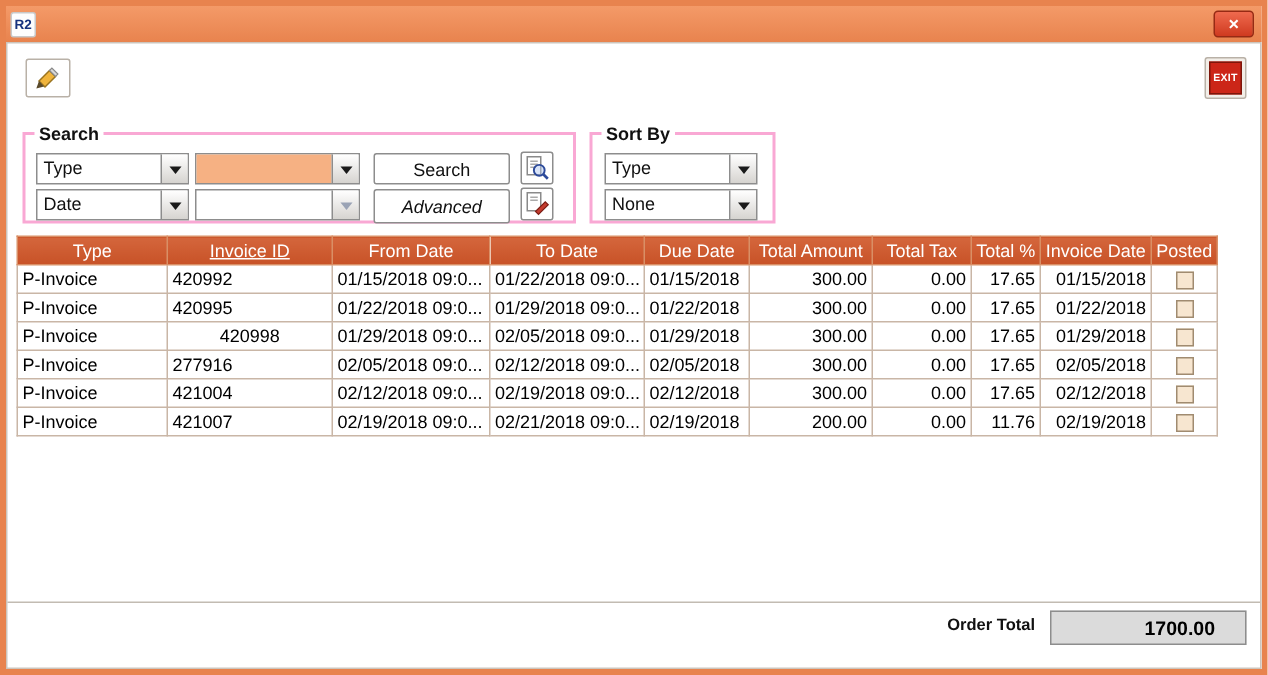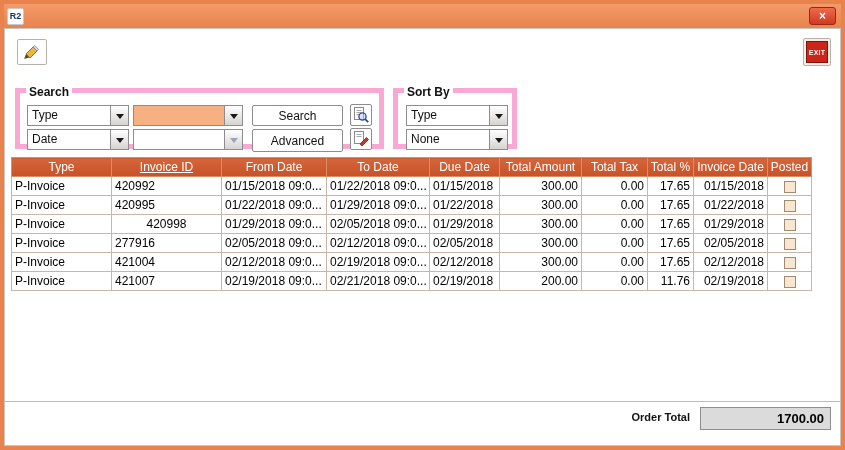--- a/index.html
+++ b/index.html
@@ -14,39 +14,39 @@
   body{width:845px;height:450px;font-family:"Liberation Sans",sans-serif;overflow:hidden;background:#fff;}
   .window{position:relative;width:845px;height:450px;border:4px solid var(--window-border);background:#fff;}
   .titlebar{position:relative;height:24px;background:linear-gradient(#f49a68,var(--titlebar));display:flex;align-items:center;}
   .title{position:absolute;left:0;right:0;text-align:center;font-size:13px;color:#111;}
   .app-icon{position:relative;z-index:1;width:17px;height:17px;margin-left:3px;background:#fdfdfd;border:1px solid #c9c9c9;border-radius:2px;display:flex;align-items:center;justify-content:center;font-size:9px;font-weight:bold;color:#16327e;}
   .close-btn{position:absolute;z-index:1;right:5px;top:3px;width:27px;height:18px;background:linear-gradient(#ef6a4e,#cf3a20);border:1px solid #962a14;border-radius:3px;color:#fff;font-weight:bold;font-size:12px;line-height:14px;text-align:center;padding:0;cursor:pointer;}
   .content{position:relative;height:418px;background:#fff;border:1px solid #ccc5bd;}
   .edit-btn{position:absolute;left:12px;top:10px;width:30px;height:26px;background:#fff;border:1px solid #b9b1a7;border-radius:2px;padding:2px 0 0 3px;cursor:pointer;text-align:left;}
   .exit-btn{position:absolute;right:9px;top:9px;width:28px;height:28px;background:#f2eee8;border:1px solid #b9b1a7;border-radius:2px;padding:2px;cursor:pointer;}
   .exit-inner{display:flex;width:100%;height:100%;background:var(--exit-red);border:1px solid #7d150a;color:#fff;font-size:7px;font-weight:bold;align-items:center;justify-content:center;letter-spacing:.2px;}
-  .group{position:absolute;border:5px solid #f9a8d4;background:#fff;}
+  .group{position:absolute;border:2px solid #f9a8d4;background:#fff;}
   .group-label{position:absolute;top:-8px;left:6px;background:#fff;padding:0 3px;font-size:12px;font-weight:bold;line-height:14px;color:#111;}
   .search-group{left:10px;top:59px;width:369px;height:61px;}
   .sort-group{left:388px;top:59px;width:124px;height:61px;}
   .combo{position:absolute;height:21px;background:#fff;border:1px solid #8d8d8d;display:flex;}
   .combo-text{flex:1;font-size:12px;line-height:19px;padding:0 4px;overflow:hidden;white-space:nowrap;color:#111;}
   .combo.highlight .combo-text{background:var(--search-highlight);}
   .combo-btn{width:18px;border-left:1px solid #8d8d8d;background:linear-gradient(#ffffff,#d6d4d0);display:flex;align-items:center;justify-content:center;cursor:pointer;}
   .combo-btn::after{content:"";width:0;height:0;border:4px solid transparent;border-top:5px solid #1a1a1a;margin-top:5px;}
   .combo.disabled .combo-btn::after{border-top-color:#9aa3b5;}
   .btn{position:absolute;background:#fff;border:1px solid #8d8d8d;border-radius:2px;font-size:12px;font-family:inherit;color:#111;cursor:pointer;padding:0;}
   .icon-btn{position:absolute;width:22px;height:22px;background:#fff;border:1px solid #8d8d8d;border-radius:2px;padding:1px;cursor:pointer;}
   table.grid{position:absolute;left:6px;top:128px;width:800px;border-collapse:collapse;table-layout:fixed;}
   table.grid th{height:19px;background:linear-gradient(#d4663c,var(--table-header-bg));color:#fff;font-size:12px;font-weight:normal;border:1px solid #d98f66;padding:0 2px;overflow:hidden;white-space:nowrap;text-align:center;}
   table.grid td{height:19px;background:#fff;color:#000;font-size:12px;border:1px solid #c9b6a6;padding:0 3px;overflow:hidden;white-space:nowrap;}
   .checkbox{display:inline-block;width:12px;height:12px;background:#f7e6d0;border:1px solid #a08b70;vertical-align:middle;}
   .footer-line{position:absolute;left:0;right:0;top:372px;height:1px;background:#c2bbb2;}
   .order-label{position:absolute;right:150px;top:382px;font-size:11px;font-weight:bold;color:#111;}
-  .order-value{position:absolute;right:9px;top:378px;width:131px;height:23px;background:#dbdbdb;border:1px solid #8d8d8d;font-size:13px;font-weight:bold;text-align:right;line-height:21px;padding:0 6px;color:#000;}
+  .order-value{position:absolute;right:9px;top:378px;width:131px;height:23px;background:#dbdbdb;border:1px solid #8d8d8d;font-size:13px;font-weight:bold;text-align:right;line-height:21px;padding:0 20px;color:#000;}
 </style>
 </head>
 <body>
 
 <div class="window">
   <div class="titlebar">
     <div class="app-icon">
       <span>R2</span>
     </div>
     <button class="close-btn">
@@ -92,21 +92,21 @@
       </button>
 
       <div class="combo" style="left:7px;top:36px;width:102px;">
         <span class="combo-text">Date</span>
         <span class="combo-btn"></span>
       </div>
       <div class="combo disabled" style="left:113px;top:36px;width:110px;">
         <span class="combo-text"></span>
         <span class="combo-btn"></span>
       </div>
-      <button class="btn" style="left:232px;top:36px;width:91px;height:23px;">Advanced</button>
+      <button class="btn" style="left:232px;top:36px;width:91px;height:23px;font-style:italic;">Advanced</button>
       <button class="icon-btn" style="left:330px;top:35px;">
         <svg width="18" height="18" viewBox="0 0 18 18">
           <rect x="2.5" y="1.5" width="9" height="12" fill="#fff" stroke="#8a8a8a"></rect>
           <line x1="4.5" y1="4.5" x2="9.5" y2="4.5" stroke="#aaa"></line>
           <line x1="4.5" y1="6.5" x2="9.5" y2="6.5" stroke="#aaa"></line>
           <polygon points="8,14 14.5,7.5 16.5,9.5 10,16" fill="#c43b2e" stroke="#7c1f16" stroke-width="0.8"></polygon>
         </svg>
       </button>
     </div>
 

